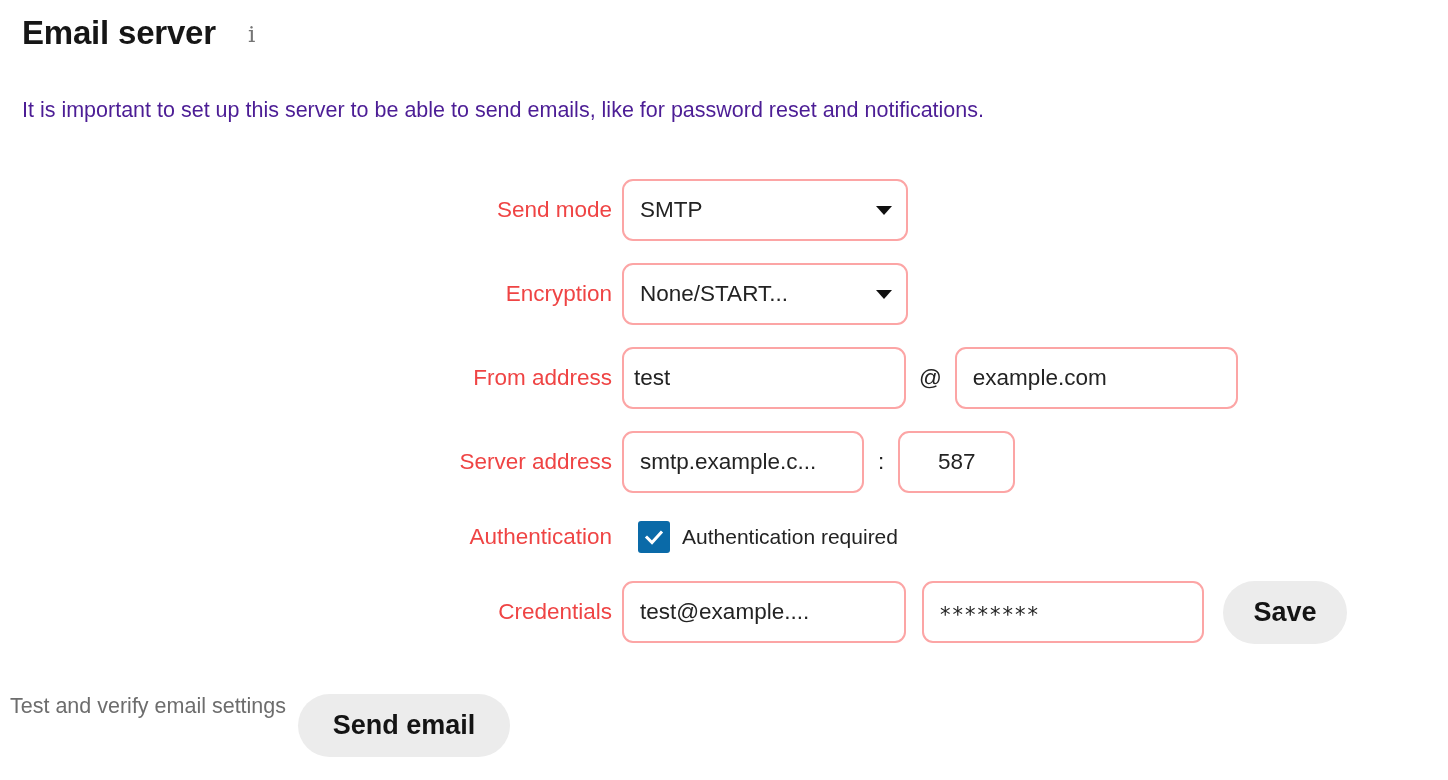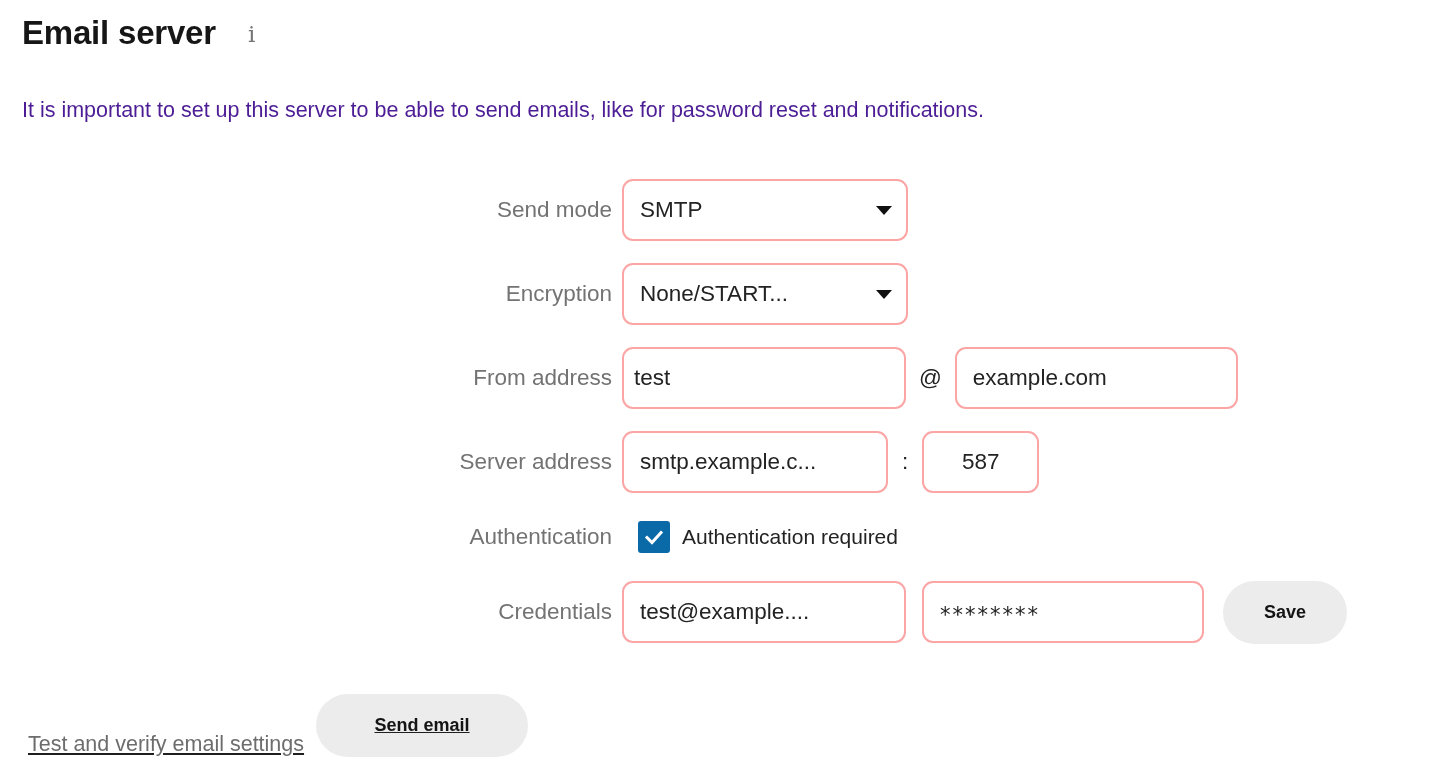--- a/index.html
+++ b/index.html
@@ -66,21 +66,21 @@
     height: 84px;
   }
   .form-row.tight { height: 66px; gap: 8px; }
 
   .row-label {
     width: 622px;
     text-align: right;
     padding-right: 10px;
     box-sizing: border-box;
     font-size: 22.5px;
-    color: #737373;
+    color: #ef4444;
     white-space: nowrap;
   }
 
   .control-area {
     display: flex;
     align-items: center;
   }
 
   
   .field {
@@ -112,21 +112,21 @@
     border-left: 8px solid transparent;
     border-right: 8px solid transparent;
     border-top: 9px solid #101010;
     margin-left: 12px;
     flex: none;
   }
 
   .w-select { width: 286px; }
   .w-local  { width: 284px; padding-left: 10px; }
   .w-domain { width: 283px; }
-  .w-host   { width: 266px; }
+  .w-host   { width: 242px; }
   .w-port   { width: 117px; justify-content: center; padding: 0 10px; }
   .w-user   { width: 284px; }
   .w-pass   { width: 282px; }
 
   .sep {
     font-size: 22.5px;
     color: #232323;
     padding: 0 13px;
     white-space: nowrap;
   }
@@ -165,40 +165,39 @@
     white-space: nowrap;
   }
 
   
   .btn {
     background: #ececec;
     border: none;
     border-radius: 32px;
     font-family: "Liberation Sans", sans-serif;
     font-weight: bold;
-    font-size: 18px;
+    font-size: 27px;
     color: #141414;
     height: 63px;
     padding: 0 24px;
     cursor: pointer;
     white-space: nowrap;
     display: flex;
     align-items: center;
     justify-content: center;
   }
   .btn-save { margin-left: 19px; width: 124px; padding: 0; }
 
   
   .footer-row {
     position: absolute;
-    left: 28px;
+    left: 10px;
     top: 694px;
     display: flex;
-    align-items: flex-end;
-    text-decoration: underline;
+    align-items: flex-start;
   }
   .footer-label {
     font-size: 21.5px;
     color: #6d6d6d;
     white-space: nowrap;
     margin-right: 12px;
   }
   .btn-send { width: 212px; padding: 0; }
 </style>
 </head>

